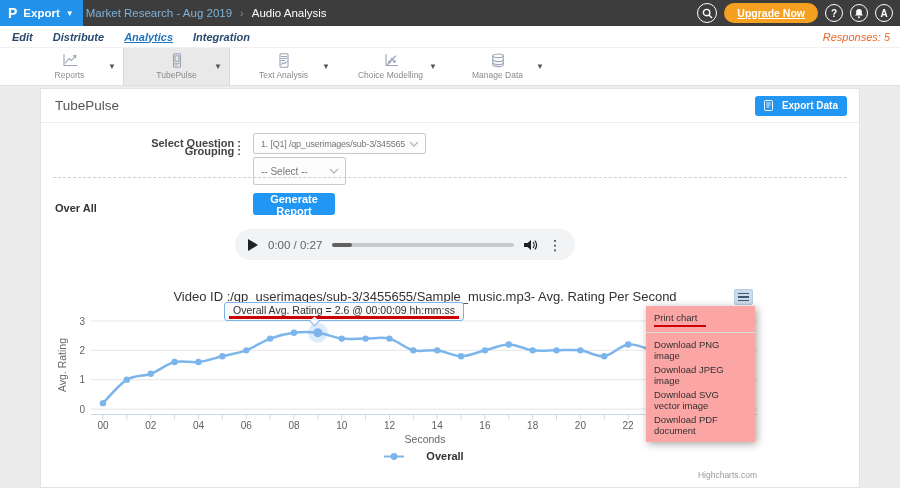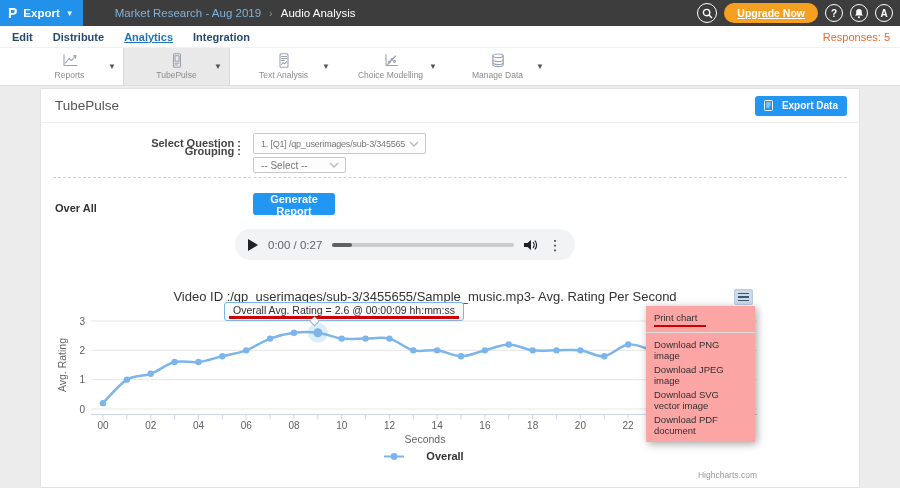--- a/index.html
+++ b/index.html
@@ -5,34 +5,34 @@
   * { margin:0; padding:0; box-sizing:border-box; font-family:"Liberation Sans",sans-serif; }
   html,body { width:900px; height:488px; overflow:hidden; background:#ececec; }
   .screen { position:relative; width:900px; height:488px; background:#ececec; overflow:hidden; }
 
   
   .topbar { position:absolute; left:0; top:0; right:0; height:26px; background:#3d3d3d; display:flex; align-items:center; z-index:30; }
   .brand { height:26px; background:#2191e9; color:#fff; display:flex; align-items:center; gap:6px; padding:0 9px 0 8px; cursor:pointer; }
   .brand .logo { font-size:14px; font-weight:bold; }
   .brand .plabel { font-size:11.5px; font-weight:bold; }
   .brand .caret { font-size:8px; margin-top:1px; }
-  .crumbs { display:flex; align-items:center; gap:8px; margin-left:32px; }
+  .crumbs { display:flex; align-items:center; gap:8px; margin-left:3px; }
   .crumb-project { color:#7fb2d9; font-size:11.5px; }
   .crumb-sep { color:#8f8f8f; font-size:11px; }
   .crumb-page { color:#ffffff; font-size:11.5px; }
   .top-right { position:absolute; right:7px; top:0; height:26px; display:flex; align-items:center; gap:7px; }
   .circle-btn { width:18px; height:18px; border:1.3px solid #fff; border-radius:50%; color:#fff;
     display:flex; align-items:center; justify-content:center; font-size:10px; font-weight:bold; cursor:pointer; }
   .circle-btn.search { width:20px; height:20px; }
   .upgrade { background:#f5a020; color:#fff; border:none; border-radius:10px; height:20px; padding:0 13px;
     font-size:10.5px; font-weight:bold; cursor:pointer;text-decoration:underline; }
 
   
   .menubar { position:absolute; left:0; top:26px; right:0; height:22px; background:#fff; border-bottom:1px solid #f0f0f0;
-    display:flex; align-items:center; padding:0 6px; z-index:29; }
+    display:flex; align-items:center; padding:0 6px; z-index:29;font-style:italic; }
   .menu-item { font-size:11px; font-weight:bold; color:#27496d; margin:0 14px 0 6px; cursor:pointer; text-decoration:none; }
   .menu-item.active { color:#1e73be; text-decoration:underline; }
   .responses { position:absolute; right:10px; font-size:11px; color:#ee6625; }
 
   
   .toolbar { position:absolute; left:0; top:48px; right:0; height:38px; background:#fff; border-bottom:1px solid #dedede;
     display:flex; padding-left:16px; z-index:28; }
   .tool { width:107px; position:relative; display:flex; flex-direction:column; align-items:center; justify-content:center; gap:2px; cursor:pointer; }
   .tool.active { background:#e9e9e9; border-left:1px solid #d8d8d8; border-right:1px solid #d8d8d8; }
   .tool-label { font-size:8.5px; color:#8b8b8b; }
@@ -190,21 +190,21 @@
 
     <div class="flabel" style="left:20px; top:44px; height:21px; line-height:21px;">Select Question :</div>
     <div class="fselect" style="left:212px; top:44px; width:173px; height:21px; font-size:9px; letter-spacing:-0.2px;">
       <span class="val">1. [Q1] /qp_userimages/sub-3/3455655/S...</span>
       <svg width="10" height="6" viewBox="0 0 10 6">
           <path d="M1 1 L5 5 L9 1" fill="none" stroke="#b9b9b9" stroke-width="1.3"></path>
         </svg>
     </div>
 
     <div class="flabel" style="left:20px; top:52px; height:20px; line-height:20px;text-align:right;">Grouping :</div>
-    <div class="fselect" style="left:212px; top:68px; width:93px; height:16px; font-size:10px;">
+    <div class="fselect" style="left:212px; top:68px; width:93px; height:28px; font-size:10px;">
       <span class="val">-- Select --</span>
       <svg width="10" height="6" viewBox="0 0 10 6">
           <path d="M1 1 L5 5 L9 1" fill="none" stroke="#b9b9b9" stroke-width="1.3"></path>
         </svg>
     </div>
 
     <div class="dashed-sep"></div>
     <button class="generate-btn">Generate Report</button>
     <div class="overall-label">Over All</div>
 

